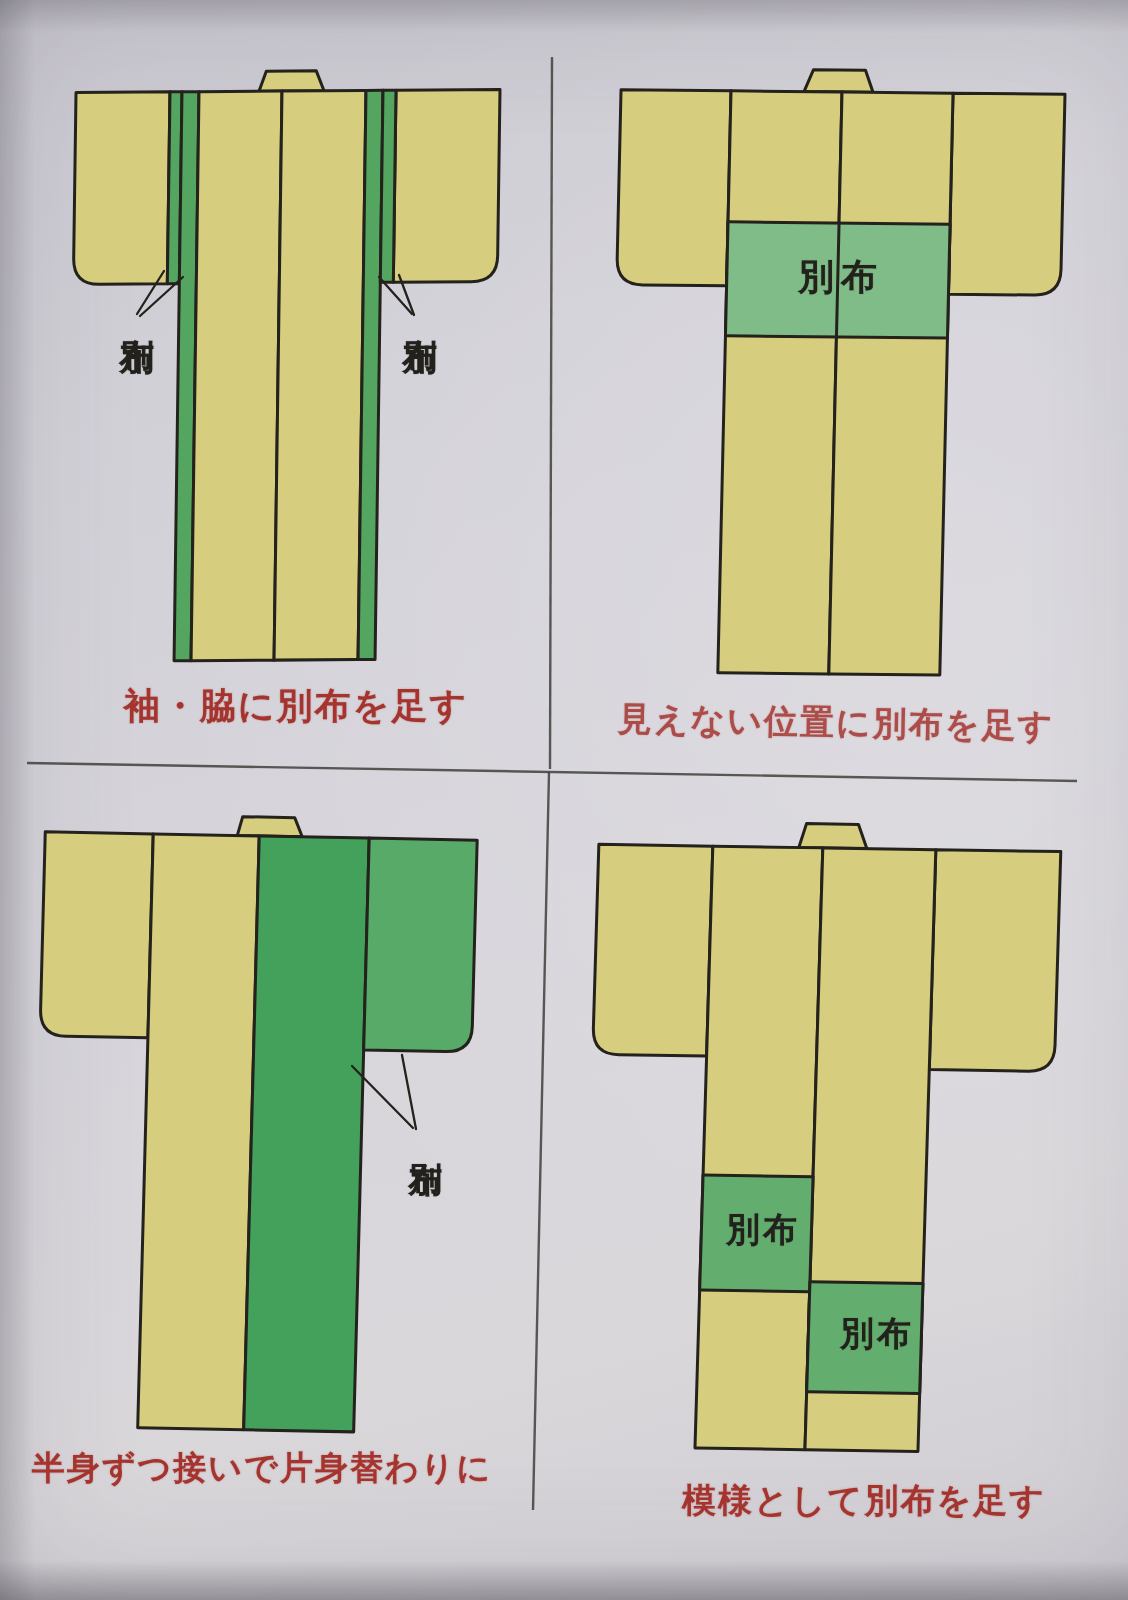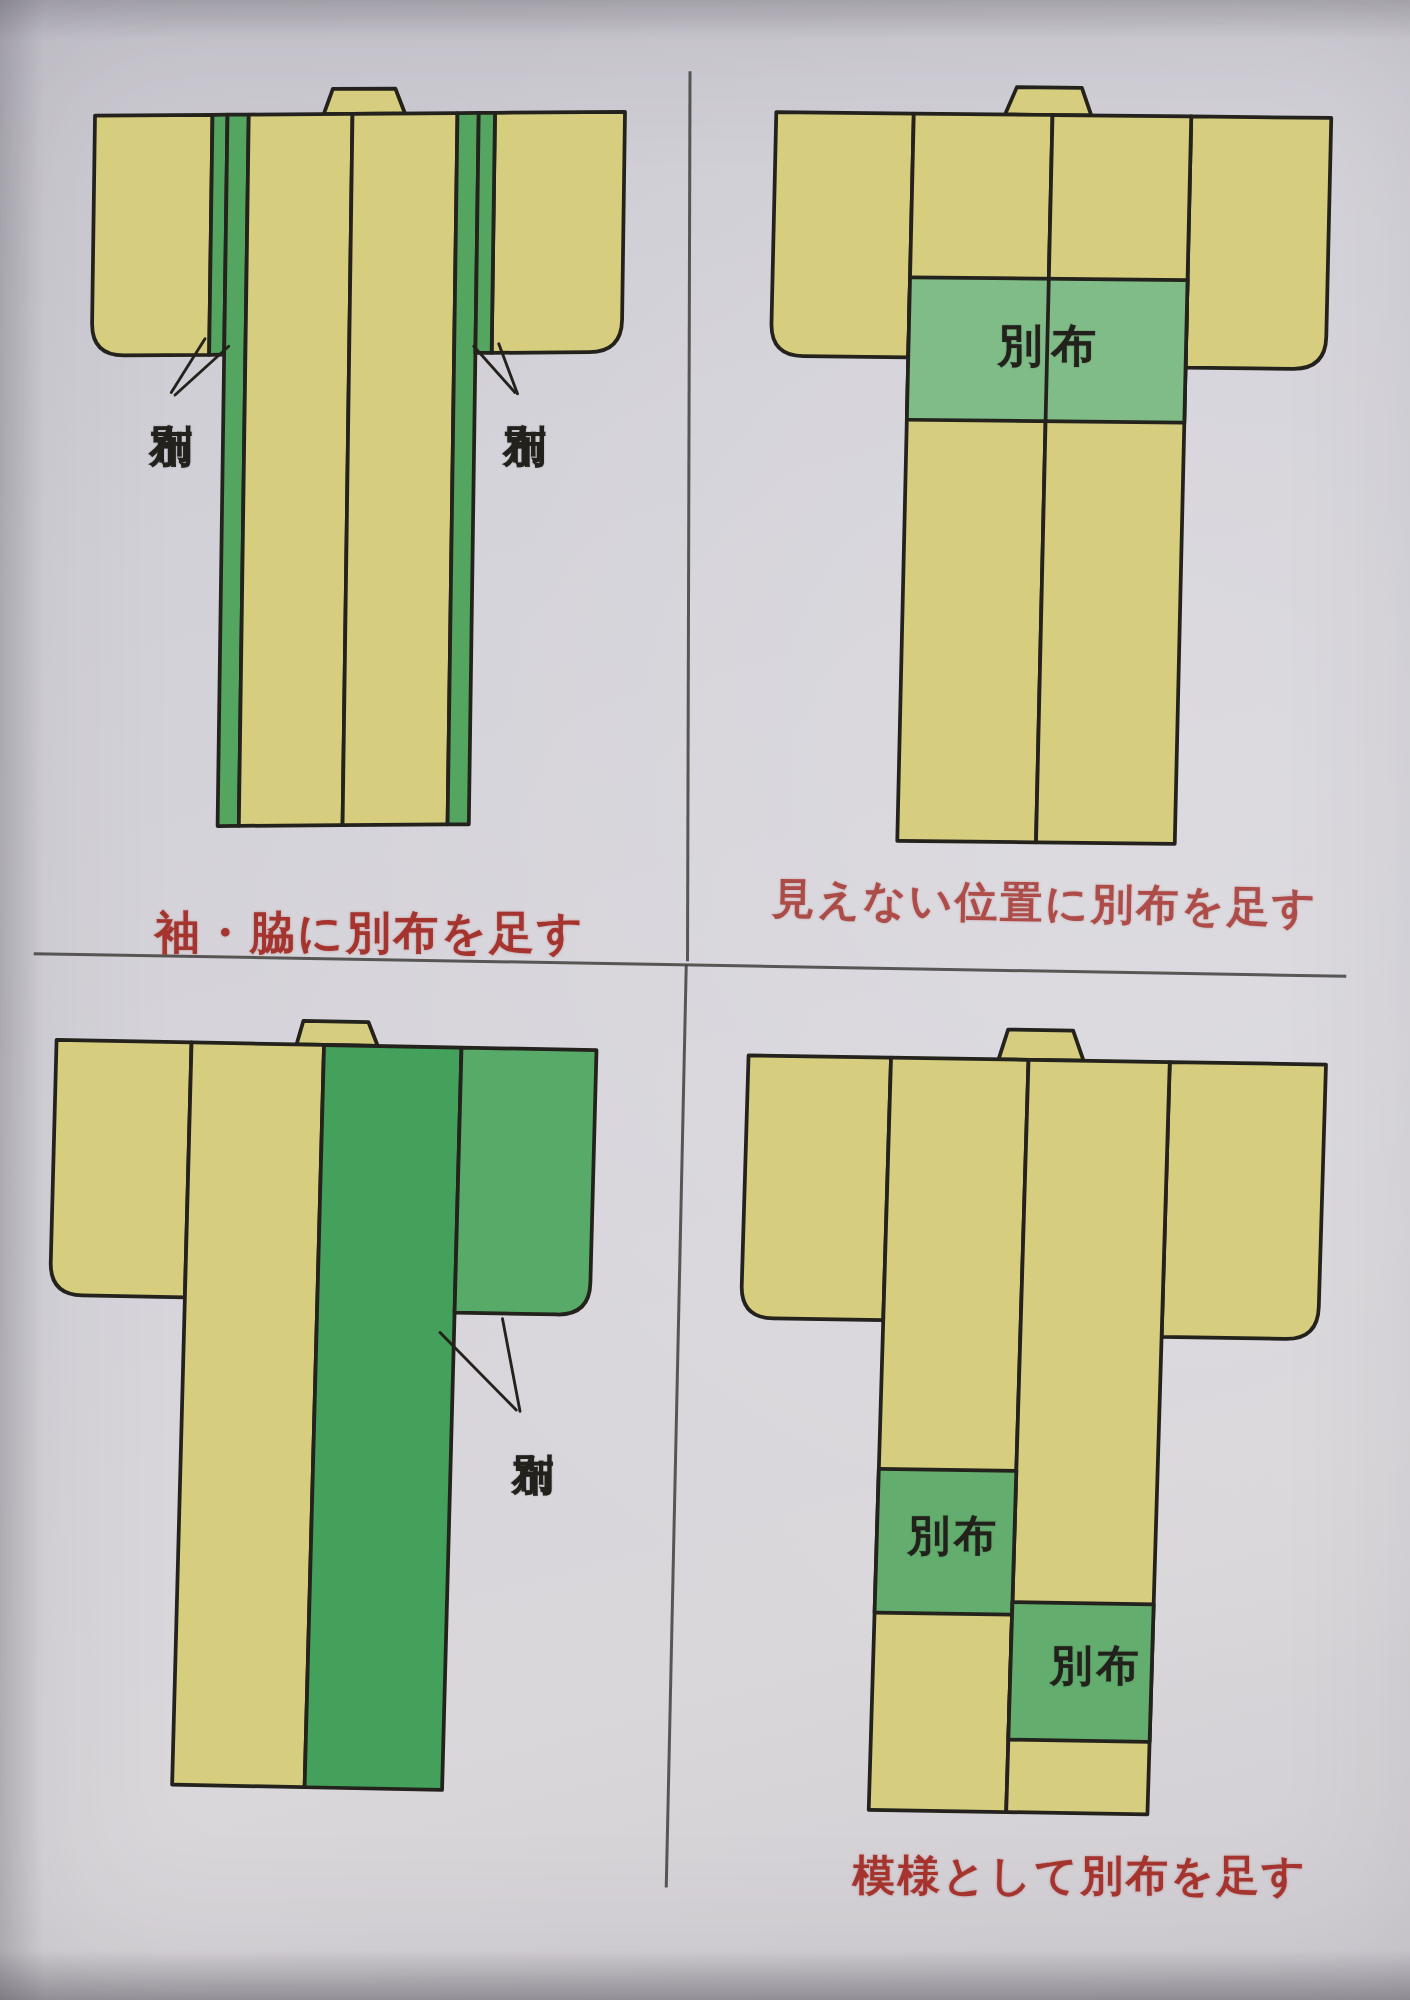--- a/index.html
+++ b/index.html
@@ -107,20 +107,21 @@
   <div class="jp-label v" style="left:400px;top:312px;font-size:35px;">別布</div>
 
   <div class="jp-label" style="left:798px;top:258px;font-size:36px;letter-spacing:7px;">別布</div>
 
   <div class="jp-label v" style="left:406px;top:1136px;font-size:34px;">別布</div>
 
   <div class="jp-label" style="left:726px;top:1212px;font-size:34px;letter-spacing:3px;">別布</div>
 
   <div class="jp-label" style="left:840px;top:1316px;font-size:34px;letter-spacing:3px;">別布</div>
 
-  <div class="caption" style="left:296px;top:722px;font-size:36px;">袖・脇に別布を足す</div>
+  <div class="caption" style="left:296px;top:682px;font-size:36px;">袖・脇に別布を足す</div>
 
   <div class="caption" style="left:836px;top:700px;font-size:34px;opacity:.85;transform:translateX(-50%) rotate(1deg);">見えない位置に別布を足す</div>
 
+  <div class="caption" style="left:262px;top:1446px;font-size:33px;">半身ずつ接いで片身替わりに</div>
 
   <div class="caption" style="left:864px;top:1478px;font-size:34px;">模様として別布を足す</div>
 
 </div>
 
 </body></html>

